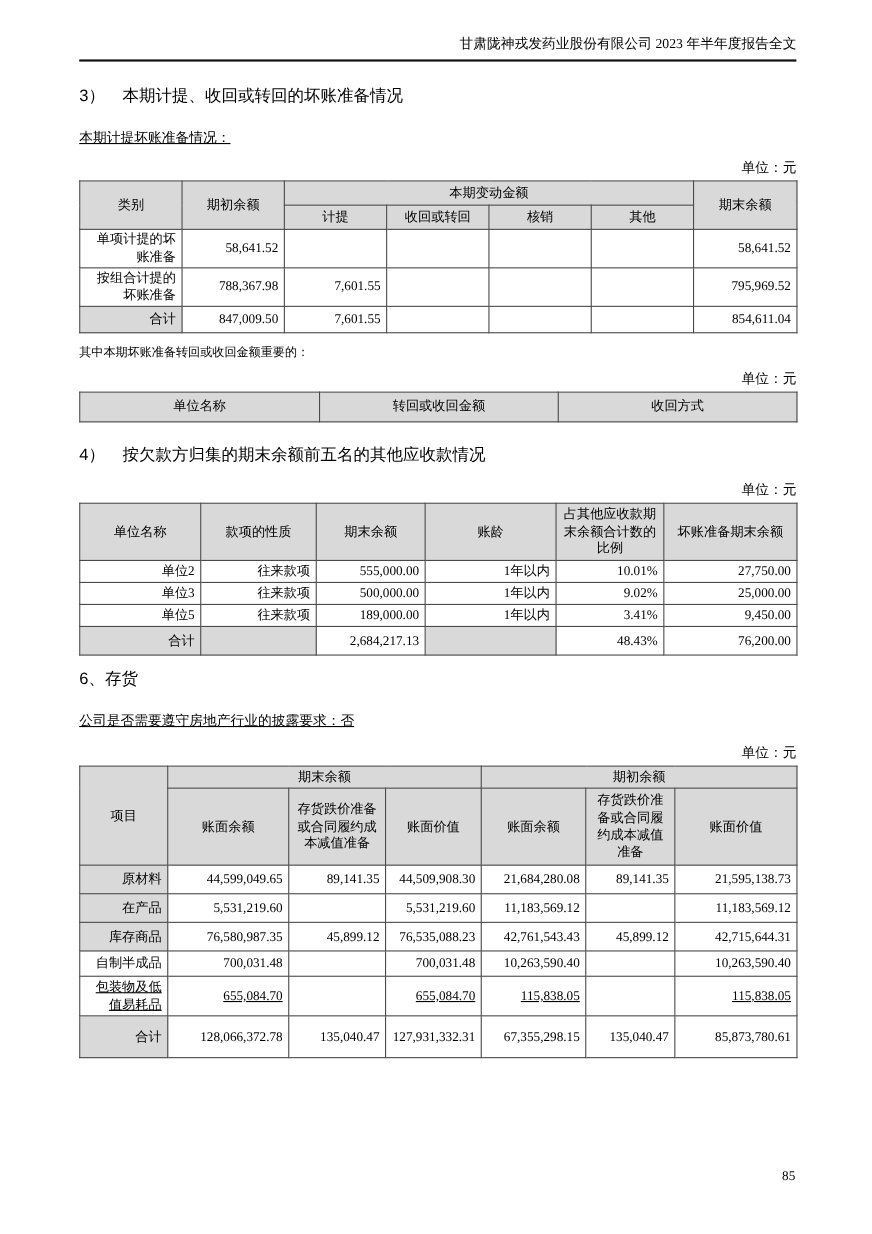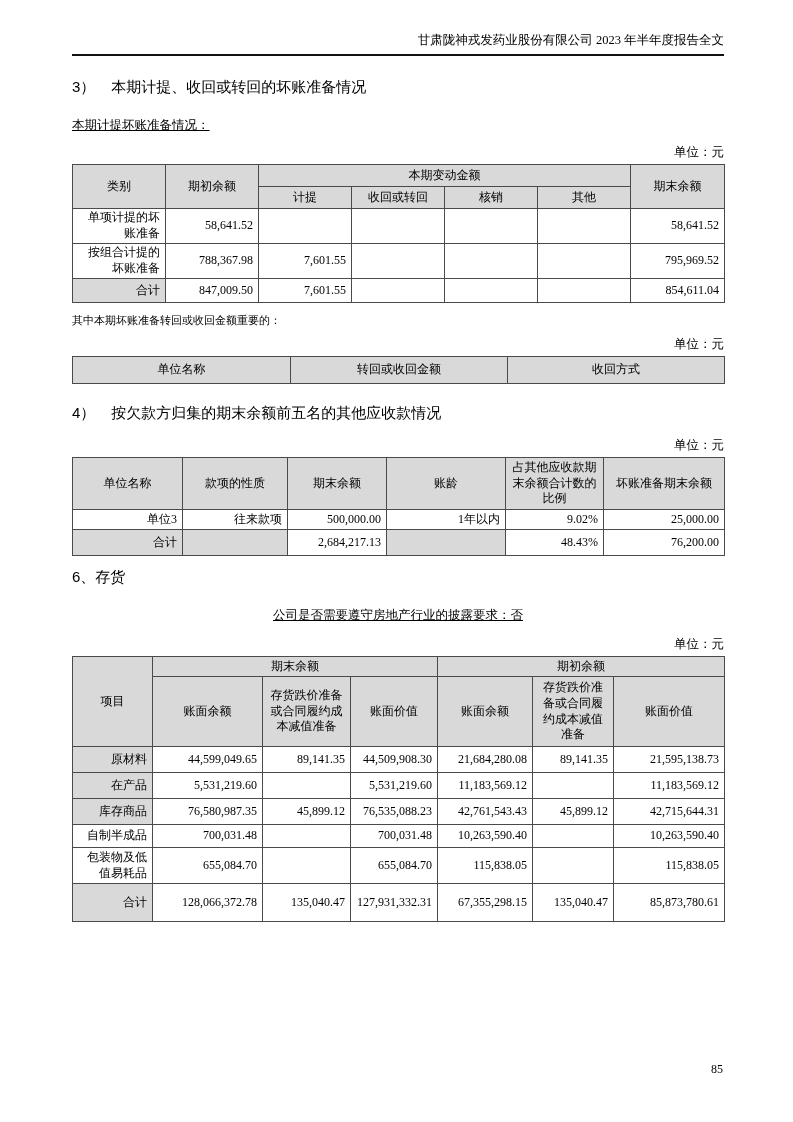--- a/index.html
+++ b/index.html
@@ -20,21 +20,21 @@
   .body-line{font-size:12.5px;margin-top:20px;text-decoration:underline;}
   .note-line{font-size:11px;margin-top:10px;}
   .unit{ text-align:right;font-size:12.5px;margin-top:10px;margin-bottom:3px;font-family:Liberation Serif, serif;}
   table{border-collapse:collapse;table-layout:fixed;width:652px;border:1.5px solid #333;}
   td{border:1px solid #4a4a4a;font-size:12px;padding:1px 5px;word-break:break-all;line-height:1.3;vertical-align:middle;}
   .g{background:#d9d9d9;}
   .c{text-align:center;}
   .r{text-align:right;}
   .l{text-align:right;}
   tr.rh20{height:20px;} tr.rh22{height:22px;} tr.rh24{height:24px;} tr.rh26{height:26px;}
-  tr.rh27{height:27px;} tr.rh35{height:35px;} tr.rh36{height:36px;} tr.rh38{height:38px;}
+  tr.rh27{height:27px;} tr.rh35{height:35px;} tr.rh36{height:36px;text-decoration:underline;} tr.rh38{height:38px;}
   tr.rh52{height:52px;} tr.rh70{height:70px;} tr.rh23{height:23px;font-family:Liberation Serif, serif;}
   .pageno{position:absolute;top:1062px;right:70px;font-size:12px;}
 </style>
 </head>
 <body>
 
 <div class="content">
 
   <div class="doc-header">甘肃陇神戎发药业股份有限公司 2023 年半年度报告全文</div>
 
@@ -136,41 +136,57 @@
     <tbody>
       <tr class="rh52">
         <td class="g c">单位名称</td>
         <td class="g c">款项的性质</td>
         <td class="g c">期末余额</td>
         <td class="g c">账龄</td>
         <td class="g c">占其他应收款期末余额合计数的比例</td>
         <td class="g c">坏账准备期末余额</td>
       </tr>
       <tr class="rh20">
+        <td class="l">单位2</td>
+        <td class="l">往来款项</td>
+        <td class="r">555,000.00</td>
+        <td class="l">1年以内</td>
+        <td class="r">10.01%</td>
+        <td class="r">27,750.00</td>
+      </tr>
+      <tr class="rh20">
         <td class="l">单位3</td>
         <td class="l">往来款项</td>
         <td class="r">500,000.00</td>
         <td class="l">1年以内</td>
         <td class="r">9.02%</td>
         <td class="r">25,000.00</td>
       </tr>
+      <tr class="rh20">
+        <td class="l">单位5</td>
+        <td class="l">往来款项</td>
+        <td class="r">189,000.00</td>
+        <td class="l">1年以内</td>
+        <td class="r">3.41%</td>
+        <td class="r">9,450.00</td>
+      </tr>
       <tr class="rh26">
         <td class="g l">合计</td>
         <td class="g"></td>
         <td class="r">2,684,217.13</td>
         <td class="g"></td>
         <td class="r">48.43%</td>
         <td class="r">76,200.00</td>
       </tr>
     </tbody>
   </table>
 
   <div class="sec-h h-s6">6、存货</div>
 
-  <div class="body-line" style="text-align:center;">公司是否需要遵守房地产行业的披露要求：否</div>
+  <div class="body-line" style="">公司是否需要遵守房地产行业的披露要求：否</div>
 
 
   <div class="unit" style="margin-top:12px;">单位：元</div>
 
   <table>
     <colgroup>
       <col style="width:80px">
         <col style="width:110px">
         <col style="width:88px">
         <col style="width:87px">

